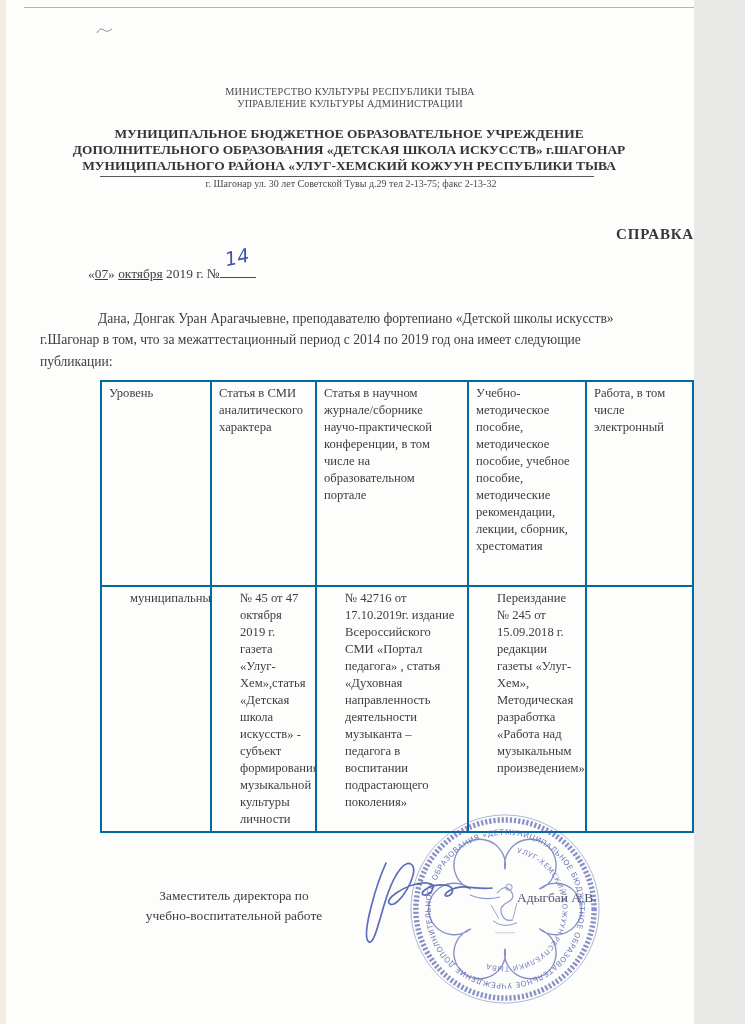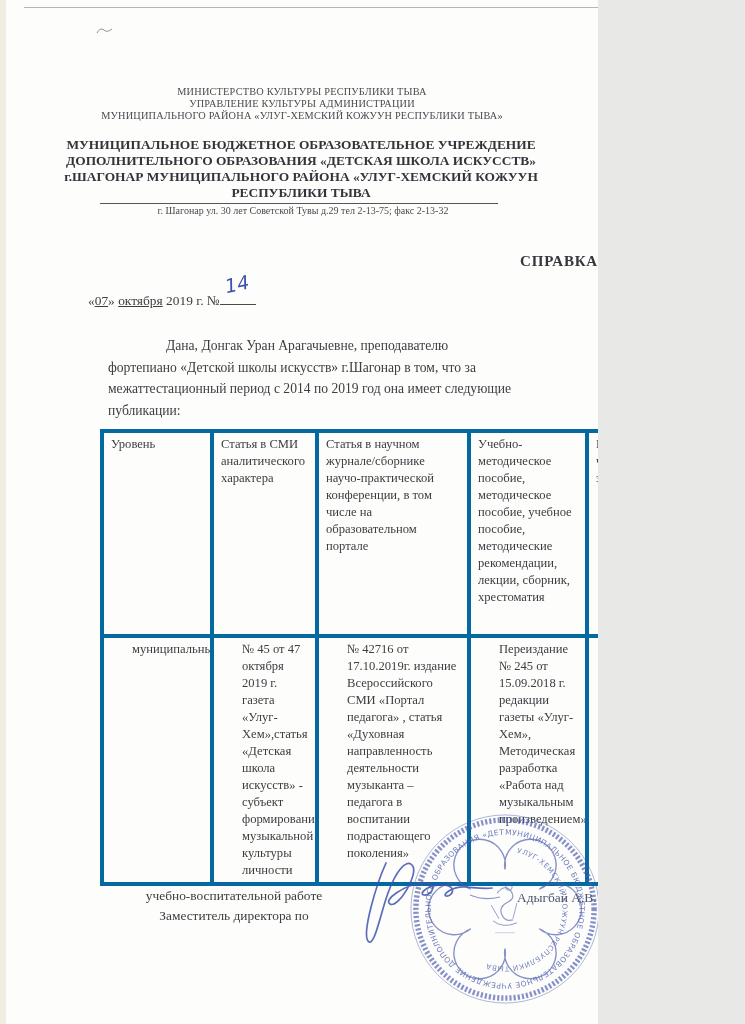--- a/index.html
+++ b/index.html
@@ -1,19 +1,19 @@
 <!DOCTYPE html>
 <html><head>
 <meta charset="utf-8">
 <style>
   * { margin:0; padding:0; box-sizing:border-box; }
   html,body { background:#e8e8e6; }
   .page {
     position:relative;
-    width:598px; height:1024px;
+    width:694px; height:1024px;
     background:#fdfdfc;
     overflow:hidden;
     font-family:"Liberation Serif", serif;
     color:#3d3d42;
   }
   
   .scan-topline { position:absolute; top:7px; left:24px; right:0; height:1px; background:#b5b5b3; }
   .scan-leftstrip { position:absolute; top:0; left:0; bottom:0; width:6px; background:#f1ede1; }
   .pen-mark { position:absolute; left:96px; top:26px; }
   
@@ -26,25 +26,25 @@
   .date-line { margin:20px 0 0 88px; font-size:13.4px; color:#3d3d42; }
   .date-line .u { text-decoration:underline; }
   .num-blank { display:inline-block; position:relative; width:36px; height:15px; border-bottom:1.2px solid #4a4a4e; vertical-align:baseline; }
   .hand-number {
     position:absolute; left:5px; top:-15px;
     font-family:"DejaVu Sans", sans-serif;
     font-style:italic; font-size:19px; line-height:19px;
     color:#3f51ae; transform:rotate(-12deg);
   }
   
-  .body-par { margin:26px 78px 0 108px; font-size:13.6px; line-height:21.5px; text-indent:58px; color:#3d3d42; }
+  .body-par { margin:26px 78px 0 40px; font-size:13.6px; line-height:21.5px; text-indent:58px; color:#3d3d42; }
   
   table.pubs { margin:8px 0 0 100px; width:592px; border-collapse:collapse; table-layout:fixed; }
   table.pubs th, table.pubs td {
-    border:4px solid #0369a1;
+    border:2px solid #0369a1;
     vertical-align:top; text-align:left;
     font-weight:normal;
     font-size:12.6px; line-height:17px;
     padding:3px 8px 3px 7px;
     color:#3d3d42;
     overflow:hidden;
   }
   table.pubs th { height:205px; }
   table.pubs td { height:237px;padding-left:28px; }
   
@@ -60,21 +60,20 @@
 
   <div class="scan-topline"></div>
   <div class="scan-leftstrip"></div>
   <svg class="pen-mark" width="18" height="10">
     <path d="M1,7 Q4,1 8,4 Q11,7 16,3" fill="none" stroke="#8f8f92" stroke-width="1"></path>
   </svg>
 
   <div class="ministry">
     <div>МИНИСТЕРСТВО КУЛЬТУРЫ РЕСПУБЛИКИ ТЫВА</div>
     <div>УПРАВЛЕНИЕ КУЛЬТУРЫ АДМИНИСТРАЦИИ</div>
-    <div>МУНИЦИПАЛЬНОГО РАЙОНА «УЛУГ-ХЕМСКИЙ КОЖУУН РЕСПУБЛИКИ ТЫВА»</div>
   </div>
   <div class="org-name">МУНИЦИПАЛЬНОЕ БЮДЖЕТНОЕ ОБРАЗОВАТЕЛЬНОЕ УЧРЕЖДЕНИЕ ДОПОЛНИТЕЛЬНОГО ОБРАЗОВАНИЯ «ДЕТСКАЯ ШКОЛА ИСКУССТВ» г.ШАГОНАР МУНИЦИПАЛЬНОГО РАЙОНА «УЛУГ-ХЕМСКИЙ КОЖУУН РЕСПУБЛИКИ ТЫВА</div>
   <div class="letterhead-rule"></div>
   <div class="org-address">г. Шагонар ул. 30 лет Советской Тувы д.29 тел 2-13-75; факс 2-13-32</div>
 
   <div class="doc-title">СПРАВКА</div>
 
   <div class="date-line">
     <span>«</span><span class="u">07</span><span>»</span>
     <span class="u">октября</span>
@@ -106,22 +105,22 @@
         <td>муниципальный</td>
         <td>№ 45 от 47 октября 2019 г. газета «Улуг-Хем»,статья «Детская школа искусств» - субъект формирования музыкальной культуры личности</td>
         <td>№ 42716 от 17.10.2019г. издание Всероссийского СМИ «Портал педагога» , статья «Духовная направленность деятельности музыканта – педагога в воспитании подрастающего поколения»</td>
         <td>Переиздание № 245  от 15.09.2018 г. редакции газеты «Улуг-Хем», Методическая разработка «Работа над музыкальным произведением»</td>
         <td></td>
       </tr>
     </tbody>
   </table>
 
   <div class="sig-title">
+    <div>Заместитель директора по</div>
     <div>учебно-воспитательной работе</div>
-    <div>Заместитель директора по</div>
   </div>
 
   <svg class="stamp" width="198" height="198" viewBox="0 0 200 200">
     <defs>
       <path id="ringPath" d="M 100,25 A 75,75 0 1,1 99.99,25"></path>
       <path id="ringPath2" d="M 100,42 A 58,58 0 1,1 99.99,42"></path>
     </defs>
     <circle cx="100" cy="100" r="95" fill="none" stroke="#4a5aab" stroke-width="1" opacity="0.5"></circle>
     <circle cx="100" cy="100" r="90" fill="none" stroke="#4a5aab" stroke-width="5.5" stroke-dasharray="2.2 2" opacity="0.75"></circle>
     <text font-family="DejaVu Sans, sans-serif" font-size="7.6" letter-spacing="0.4" fill="#4a5aab" opacity="0.9">

